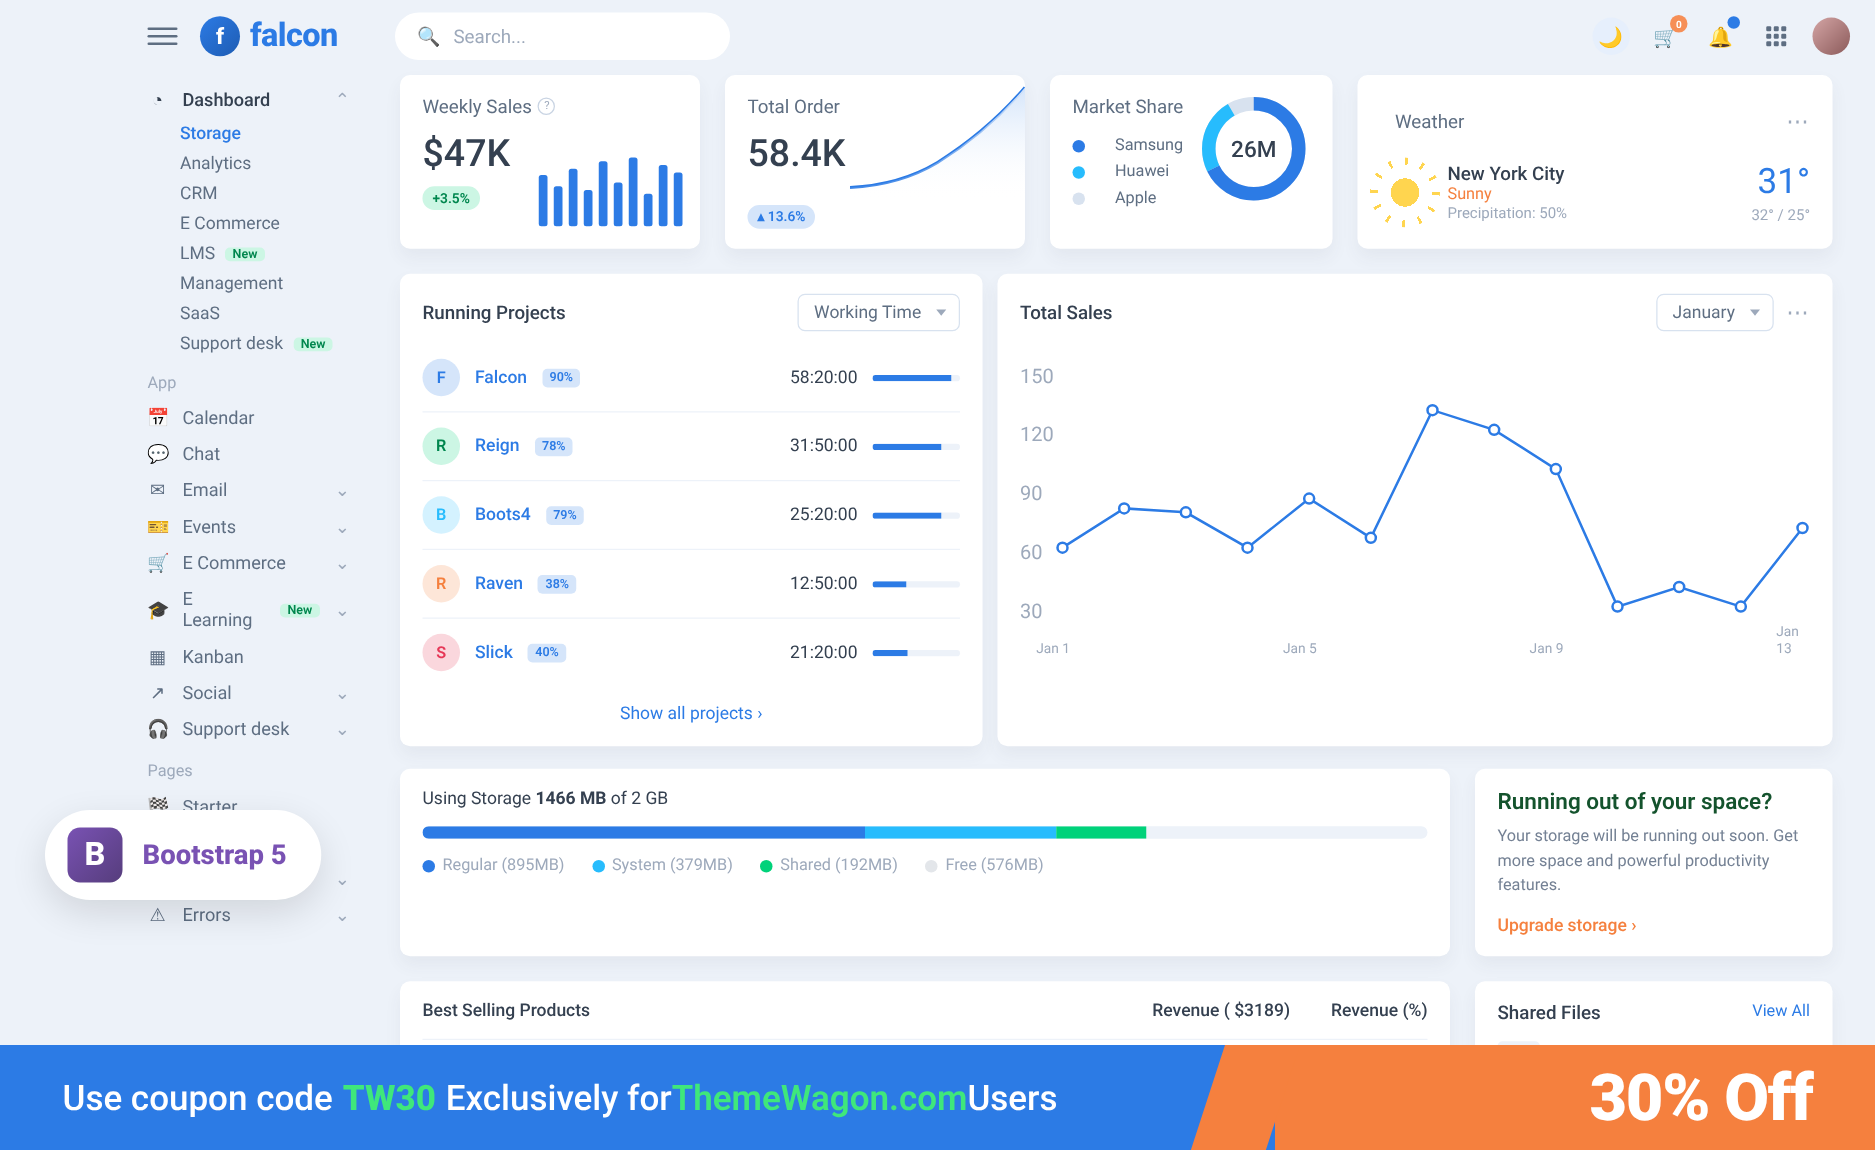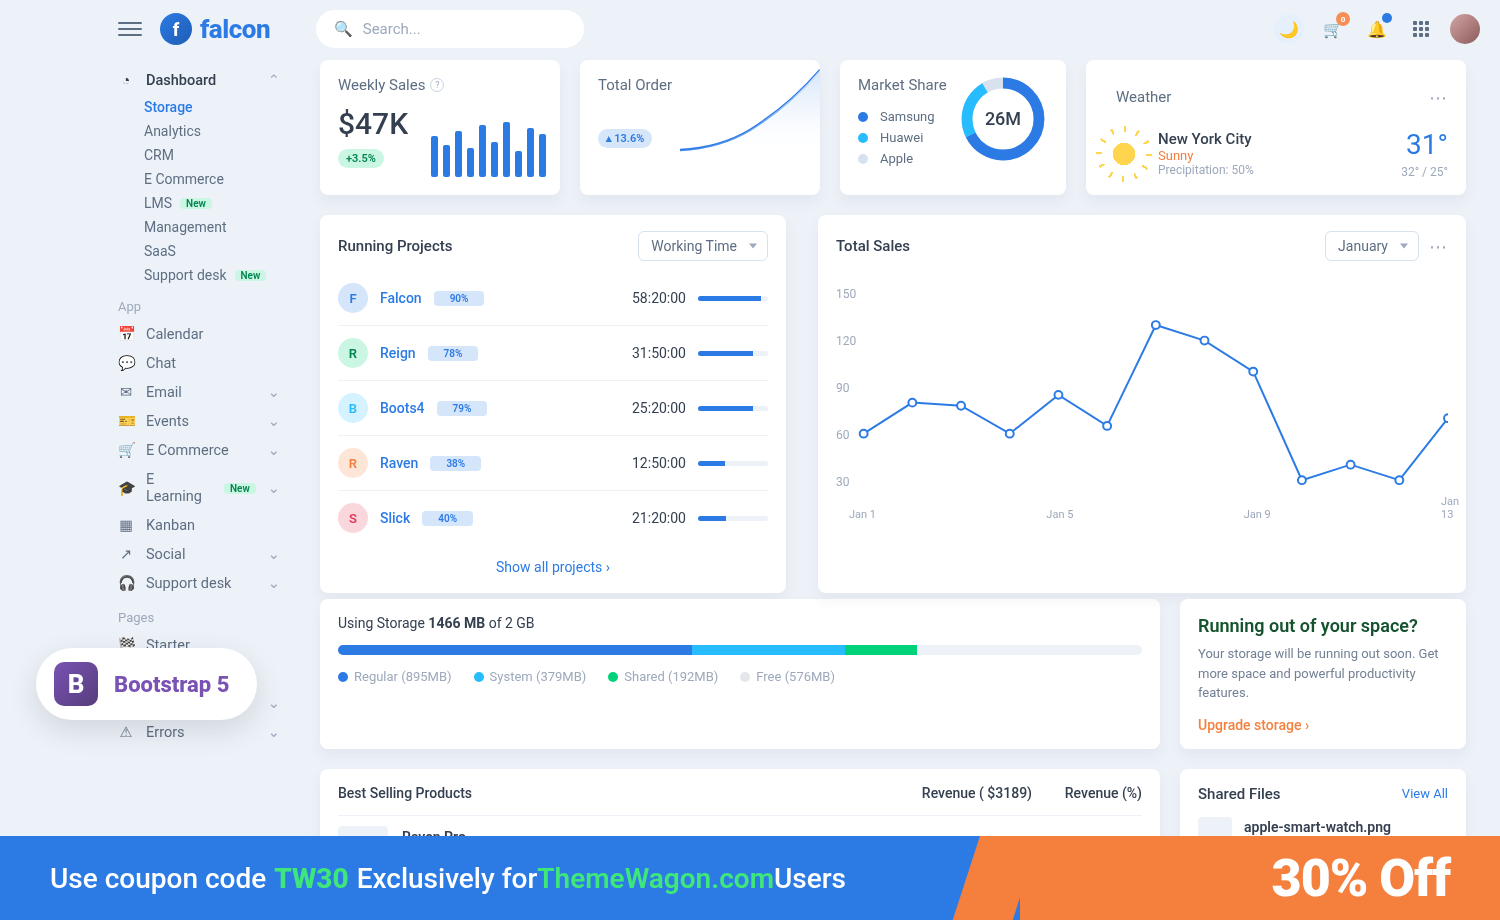--- a/index.html
+++ b/index.html
@@ -44,53 +44,53 @@
 .kpi-val { color: #344050; font-size: 30px; font-weight: 500; }
 .kpi-badge { display: inline-block; background: #ccf6e4; color: #00864e; font-size: 11px; font-weight: 600; padding: 3px 8px; border-radius: 10px; margin-top: 8px; }
 .kpi-badge.blue { background: #d5e5fa; color: #2c7be5; margin-top: 23px; }
 
 .bars { position: absolute; right: 14px; bottom: 18px; display: flex; align-items: flex-end; gap: 5px; height: 58px; }
 .bars span { width: 7px; background: #2c7be5; border-radius: 2px; }
 
 .sparkline { position: absolute; right: 0; top: 0; bottom: 0; width: 140px; }
 
 .market-legend { font-size: 13px; color: #5e6e82; }
-.market-legend div { display: flex; align-items: center; gap: 12px; padding: 3px 0; }
+.market-legend div { display: flex; align-items: center; gap: 24px; padding: 3px 0; }
 .dot { width: 10px; height: 10px; border-radius: 50%; }
 .market-share { position: absolute; right: 18px; top: 14px; }
 
 .weather-body { display: flex; align-items: center; gap: 14px; }
 .sun { width: 40px; height: 40px; border-radius: 50%; background: radial-gradient(circle, #ffd54f 40%, transparent 40%); position: relative; }
 .sun::before, .sun::after { content: ''; position: absolute; inset: -8px; border-radius: 50%; background: repeating-conic-gradient(#ffd54f 0deg 5deg, transparent 5deg 30deg); -webkit-mask: radial-gradient(circle, transparent 55%, black 55%); }
 .weather-city { font-size: 15px; color: #344050; font-weight: 500; }
 .weather-cond { color: #f5803e; font-size: 13px; }
 .weather-prec { color: #9da9bb; font-size: 12px; }
 .weather-temp { font-size: 28px; color: #2c7be5; font-weight: 400; margin-left: auto; }
 .weather-range { color: #9da9bb; font-size: 12px; text-align: right; margin-top: 4px; }
 .card-head { display: flex; align-items: center; justify-content: space-between; }
 .more-icon { color: #9da9bb; font-size: 18px; cursor: pointer; letter-spacing: 1px; }
 
 
-.row2 { display: grid; grid-template-columns: 466px 1fr; gap: 32px; margin-bottom: 6px; }
+.row2 { display: grid; grid-template-columns: 466px 1fr; gap: 12px; margin-bottom: 18px; }
 .card-title { color: #344050; font-size: 15px; font-weight: 500; }
 .select { border: 1px solid #d8e2ef; border-radius: 6px; padding: 6px 30px 6px 12px; font-size: 14px; color: #5e6e82; position: relative; cursor: pointer; }
 .select::after { content: ''; position: absolute; right: 10px; top: 50%; transform: translateY(-50%); width: 0; height: 0; border-left: 4px solid transparent; border-right: 4px solid transparent; border-top: 5px solid #9da9bb; }
 
 .proj-row { display: flex; align-items: center; padding: 12px 0; border-top: 1px solid #edf2f9; gap: 12px; }
 .proj-row:first-of-type { border-top: none; margin-top: 10px; }
 .proj-ava { width: 30px; height: 30px; border-radius: 50%; display: flex; align-items: center; justify-content: center; font-size: 13px; font-weight: 600; }
 .proj-name { color: #2c7be5; font-size: 14px; font-weight: 500; }
-.proj-pct { background: #d5e5fa; color: #2c7be5; font-size: 10px; font-weight: 600; padding: 2px 16px; border-radius: 4px; }
+.proj-pct { background: #d5e5fa; color: #2c7be5; font-size: 10px; font-weight: 600; padding: 2px 6px; border-radius: 4px; }
 .proj-time { margin-left: auto; color: #344050; font-size: 14px; }
 .proj-bar { width: 70px; height: 5px; background: #edf2f9; border-radius: 3px; overflow: hidden; }
 .proj-bar span { display: block; height: 100%; background: #2c7be5; }
 .show-all { text-align: center; padding: 14px 0 2px; color: #2c7be5; font-size: 14px; cursor: pointer; }
 
 .sales-chart { position: relative; height: 250px; margin-top: 10px; }
-.y-label { position: absolute; left: 0; font-size: 12px; color: #9da9bb; }
+.y-label { position: absolute; left: 0; font-size: 16px; color: #9da9bb; }
 .x-label { position: absolute; bottom: 0; font-size: 11px; color: #9da9bb; }
 
 
 .row3 { display: grid; grid-template-columns: 1fr 286px; gap: 20px; margin-bottom: 20px; }
 .storage-text { font-size: 14px; color: #344050; margin-bottom: 14px; }
 .storage-text b { font-weight: 700; }
 .storage-bar { height: 10px; background: #edf2f9; border-radius: 5px; display: flex; overflow: hidden; margin-bottom: 14px; }
 .storage-bar span { height: 100%; }
 .storage-legend { display: flex; gap: 22px; font-size: 13px; color: #9da9bb; }
 .storage-legend div { display: flex; align-items: center; gap: 6px; }
@@ -292,20 +292,21 @@
           <span style="height:60%"></span>
           <span style="height:95%"></span>
           <span style="height:45%"></span>
         <span style="height:85%"></span>
           <span style="height:75%"></span>
       </div>
     </div>
 
     <div class="card" style="position:relative;overflow:hidden">
       <div class="kpi-label">Total Order</div>
+      <div class="kpi-val">58.4K</div>
       <div class="kpi-badge blue">▴ 13.6%</div>
       <svg class="sparkline" viewBox="0 0 140 100">
         <path d="M 0 90 Q 40 88 70 70 Q 110 45 140 10" stroke="#2c7be5" stroke-width="2.5" fill="none"></path>
         <path d="M 0 90 Q 40 88 70 70 Q 110 45 140 10 L 140 100 L 0 100 Z" fill="url(#g1)"></path>
         <defs>
             <linearGradient id="g1" x1="0" y1="0" x2="0" y2="1">
               <stop offset="0%" stop-color="#d5e5fa"></stop>
               <stop offset="100%" stop-color="#fff" stop-opacity="0"></stop>
             </linearGradient>
           </defs>

